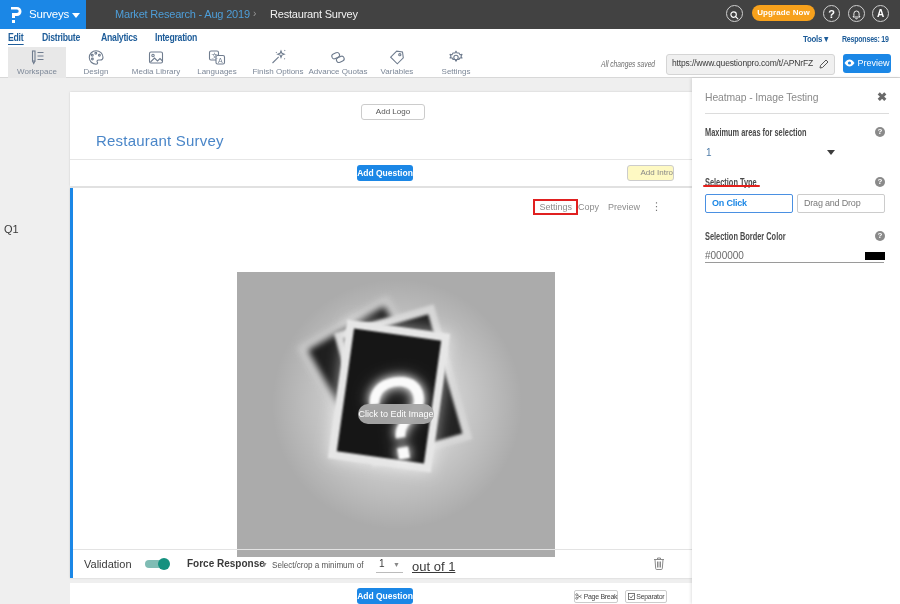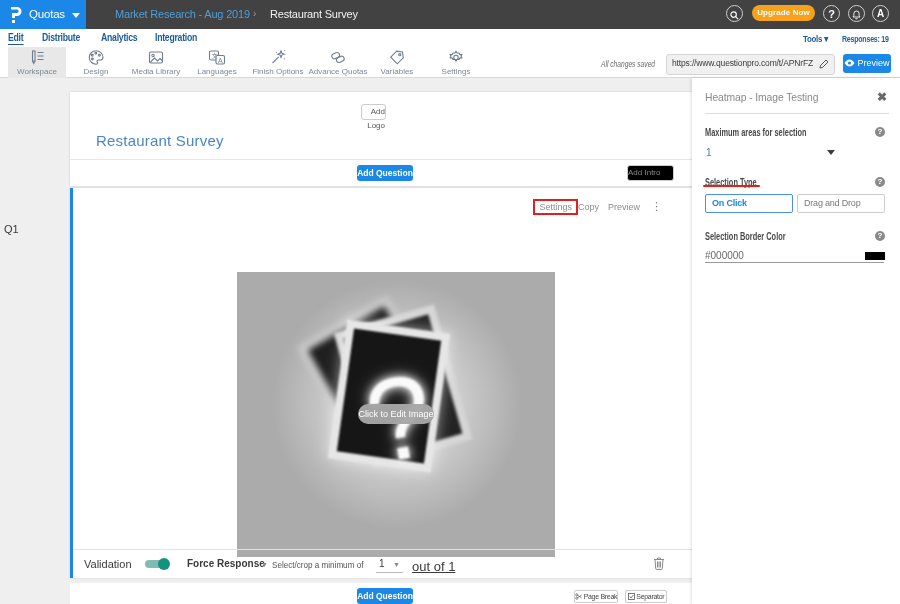--- a/index.html
+++ b/index.html
@@ -32,25 +32,25 @@
 .toolitem.sel { background:#e8e8e8; }
 .allsaved { position:absolute; left:601px; top:12px; font-size:9px; font-style:italic; color:#6b6b6b; white-space:nowrap; transform:scaleX(0.74); transform-origin:0 50%; }
 .urlbox { position:absolute; left:666px; top:7px; width:169px; height:21px; background:#f0f0f0; border:1px solid #d5d5d5; border-radius:3px; font-size:8.5px; letter-spacing:-0.15px; color:#3a3a3a; line-height:17px; padding-left:5px; padding-right:16px; white-space:nowrap; overflow:hidden; }
 .previewbtn { position:absolute; left:843px; top:7px; width:48px; height:19px; background:#1b87e6; border-radius:3px; color:#fff; font-size:9px; text-align:center; line-height:19px; }
 
 
 .content { position:absolute; left:0; top:78px; width:900px; height:526px; background:#efefef; }
 .qlabel { position:absolute; left:4px; top:145px; font-size:11px; color:#3a3a3a; }
 
 .card1 { position:absolute; left:70px; top:14px; width:622px; height:94px; background:#fff; box-shadow:0 0 2px rgba(0,0,0,0.15); }
-.addlogo { position:absolute; left:291px; top:12px; width:25px; height:16px; border:1px solid #ccc; border-radius:3px; background:#fff; font-size:8px; color:#555; text-align:right; line-height:14px; }
+.addlogo { position:absolute; left:291px; top:12px; width:64px; height:16px; border:1px solid #ccc; border-radius:3px; background:#fff; font-size:8px; color:#555; text-align:center; line-height:14px; }
 .stitle { position:absolute; left:26px; top:40px; font-size:15px; color:#4a86c8; letter-spacing:0.2px; }
 .c1div { position:absolute; left:0; top:67px; width:622px; height:1px; background:#e6e6e6; }
 .addq1 { position:absolute; left:287px; top:73px; width:56px; height:16px; background:#1b87e6; border-radius:3px; color:#fff; font-size:8.5px; font-weight:bold; text-align:center; line-height:16px; }
-.addintro { position:absolute; left:557px; top:73px; width:47px; height:16px; border:1px solid #ccc; border-radius:3px; background:#000000; font-size:8px; color:#888; text-align:left; line-height:14px; }
+.addintro { position:absolute; left:557px; top:73px; width:47px; height:16px; border:1px solid #ccc; border-radius:3px; background:#fef9c3; font-size:8px; color:#888; text-align:right; line-height:14px; }
 
 .card2 { position:absolute; left:70px; top:110px; width:622px; height:390px; background:#fff; border-left:3px solid #1b87e6; box-shadow:0 0 2px rgba(0,0,0,0.15); }
 .qactions { position:absolute; right:30px; top:11px; font-size:9px; color:#8c8c8c; }
 .setbox { display:inline-block; border:2px solid #e02020; padding:1px 4px; color:#8c8c8c; }
 .qact { display:inline-block; }
 .vdots { display:inline-block; margin-left:11px; color:#777; font-size:11px; }
 .qtext { position:absolute; left:26px; top:35px; width:566px; font-size:12px; color:#3a3a3a; border-bottom:1px solid #e0e0e0; padding-bottom:2px; }
 .imgph { position:absolute; left:164px; top:84px; width:318px; height:285px; background:#ababab; overflow:hidden; }
 .vline { position:absolute; left:0px; top:361px; width:619px; height:1px; background:#e3e3e3; }
 .vrow { position:absolute; left:0; top:362px; width:619px; height:28px; }
@@ -85,21 +85,21 @@
 </style>
 </head>
 <body>
 
 <div class="topbar">
   <div class="logoblock">
     <svg width="13" height="18" viewBox="0 0 13 18">
       <path d="M2 1 h6 a4.5 4.5 0 0 1 0 9 h-2 v2 h-3 v-5 h5 a1.7 1.7 0 0 0 0-3.4 h-6 z" fill="#fff"></path>
       <rect x="3" y="14" width="3" height="3" fill="#fff"></rect>
     </svg>
-    <span class="stxt">Quotas</span>
+    <span class="stxt">Surveys</span>
     <span class="caret"></span>
   </div>
   <span class="crumb1">Market Research - Aug 2019</span>
   <span class="crumbsep">›</span>
   <span class="crumb2">Restaurant Survey</span>
   <div class="circbtn" style="left:726px;">
     <svg width="9" height="9" viewBox="0 0 10 10" style="margin-top:3px;">
         <circle cx="4" cy="4" r="3" fill="none" stroke="#fff" stroke-width="1.3"></circle>
         <line x1="6.2" y1="6.2" x2="9" y2="9" stroke="#fff" stroke-width="1.3"></line>
       </svg>

